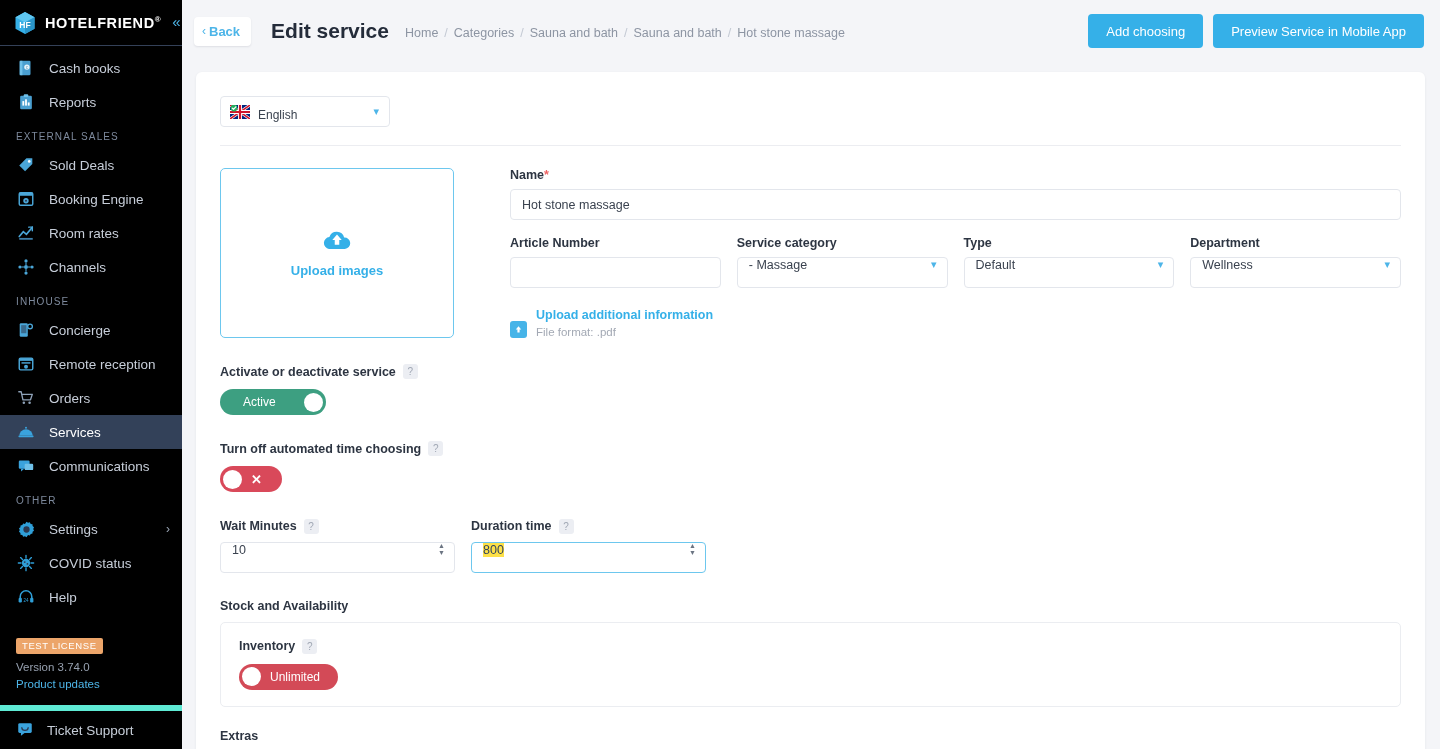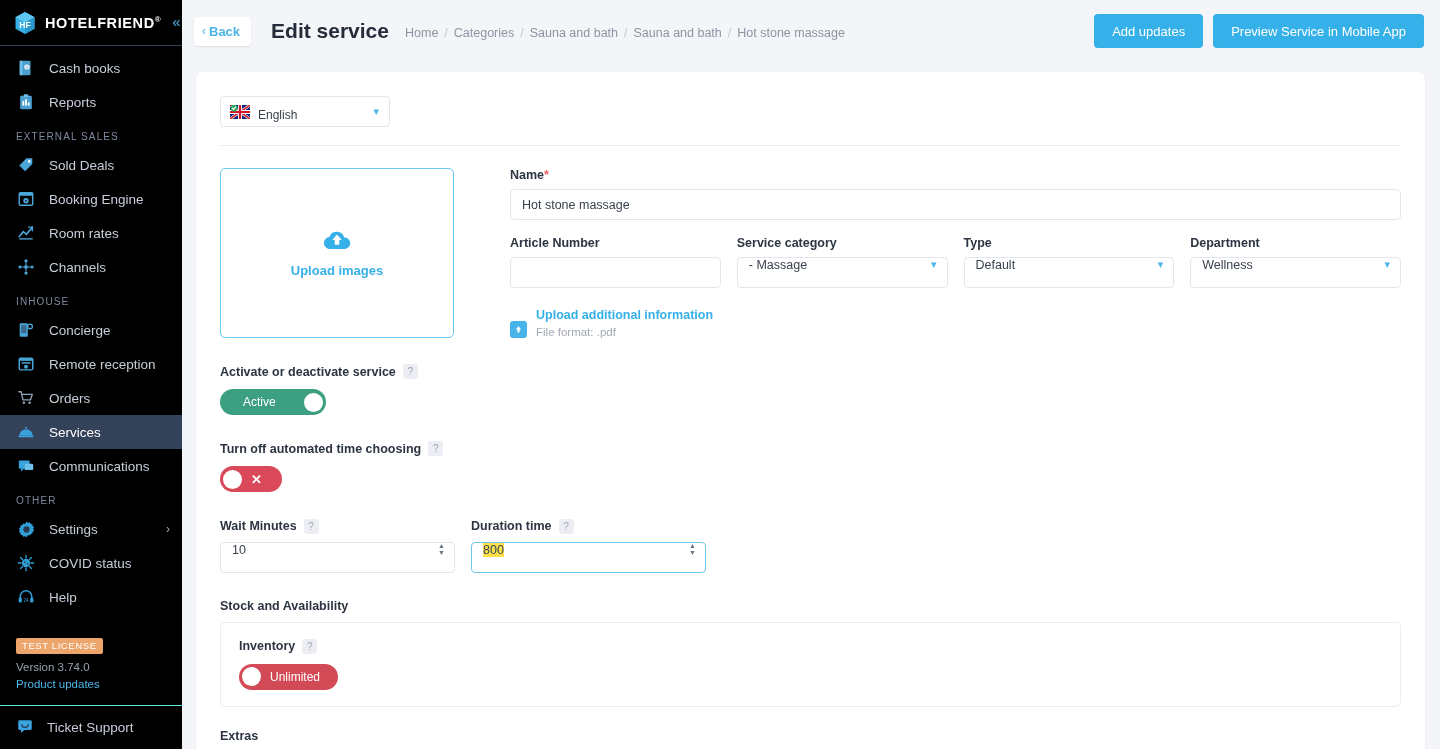--- a/index.html
+++ b/index.html
@@ -50,21 +50,21 @@
   }
   .sb-footer { padding: 0 0 0 16px; }
   .lic-badge {
     display: inline-block; background: #eca56a; color: #ffffff;
     font-size: 9.5px; letter-spacing: .6px; padding: 2.5px 6px 3px 6px;
     border-radius: 2px; margin-bottom: 5px;
   }
   .ver { font-size: 11.5px; color: #97a1b0; line-height: 17px; }
   .prod-upd { font-size: 11.5px; color: #4db5e8; cursor: pointer; line-height: 17px; }
   .sb-ticket {
-    border-top: 1px solid #5eead4; height: 44px; margin-top: 12px;
+    border-top: 6px solid #5eead4; height: 44px; margin-top: 12px;
     display: flex; align-items: center; gap: 13px; padding: 0 12px 0 16px;
     font-size: 13.5px; color: #c7ced9; cursor: pointer;
   }
 
   
   .main { flex: 1 1 auto; height: 749px; position: relative; background: #f4f5f8; overflow: hidden; }
   .topbar {
     height: 62px; display: flex; align-items: center; padding: 0 16px 0 12px;
     background: #f4f5f8;
   }
@@ -414,21 +414,21 @@
         <span class="c">Categories</span>
         <span class="sep">/</span>
         <span class="c">Sauna and bath</span>
         <span class="sep">/</span>
         <span class="c">Sauna and bath</span>
         <span class="sep">/</span>
         <span class="c last">Hot stone massage</span>
       </nav>
 
       <div class="top-actions">
-        <button class="btn-primary">Add updates</button>
+        <button class="btn-primary">Add choosing</button>
         <button class="btn-primary">Preview Service in Mobile App</button>
       </div>
     </div>
 
     <div class="card">
 
       <div class="lang-select">
         <span class="flag">
           <svg viewBox="0 0 20 14" width="20" height="14">
             <rect width="20" height="14" fill="#00247d"></rect>

